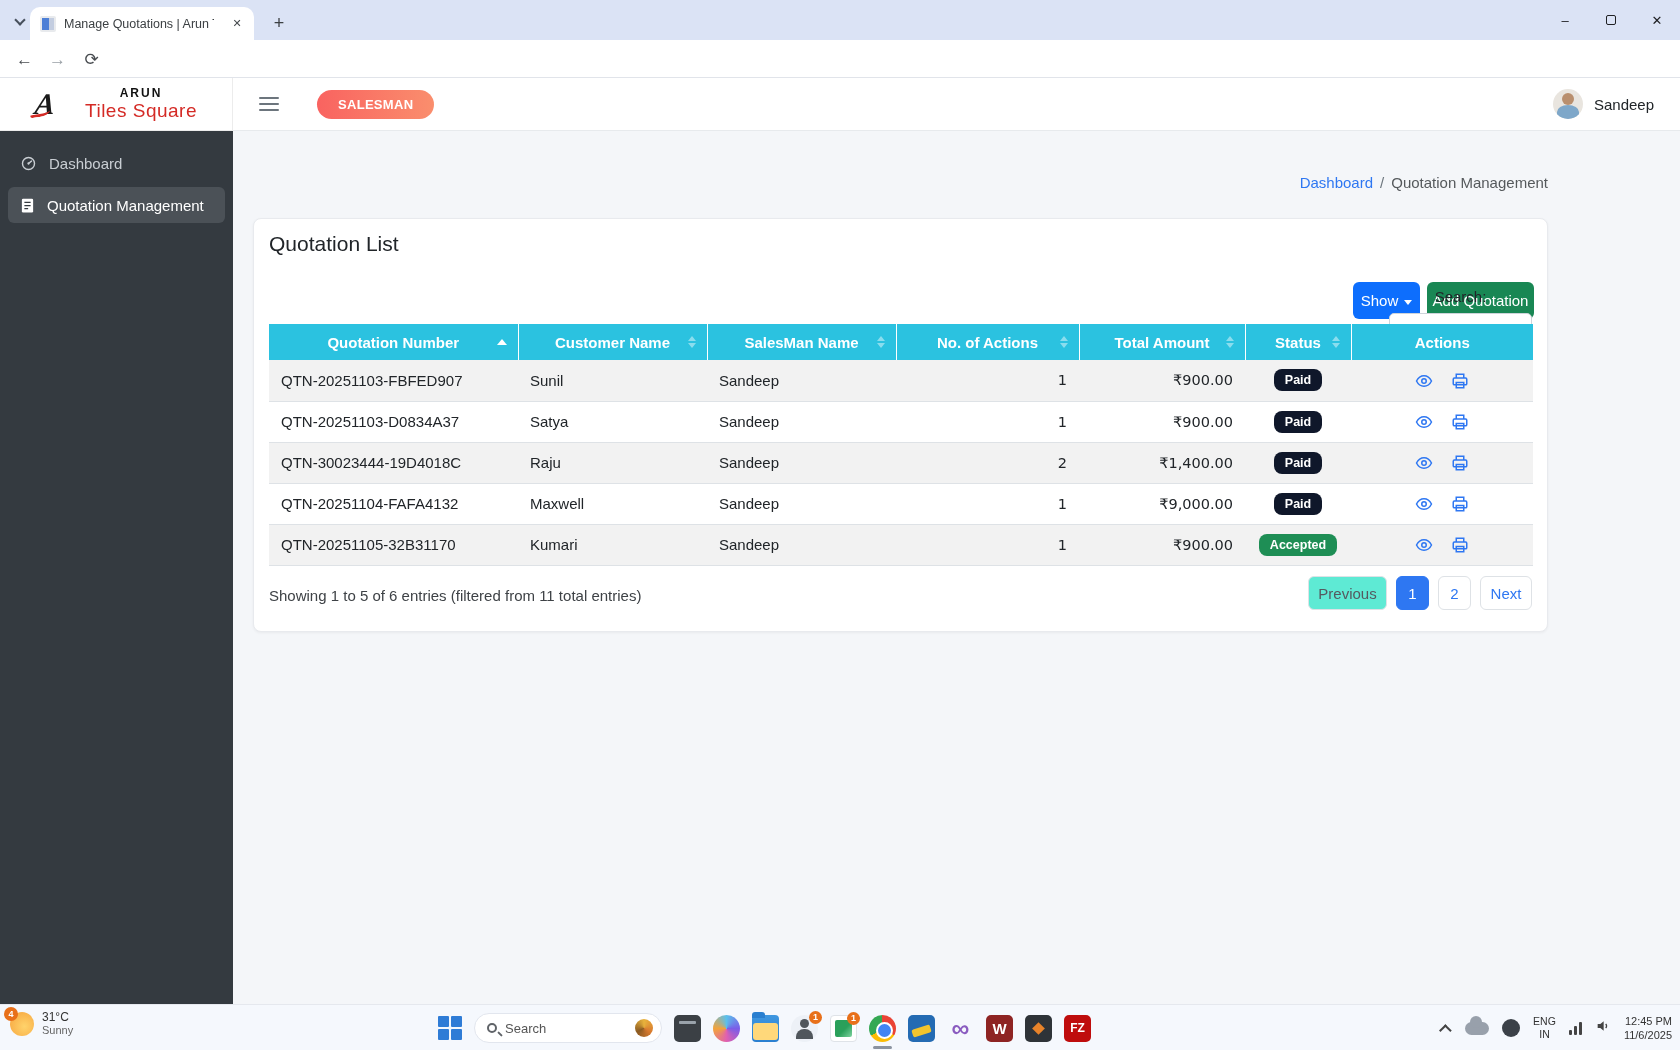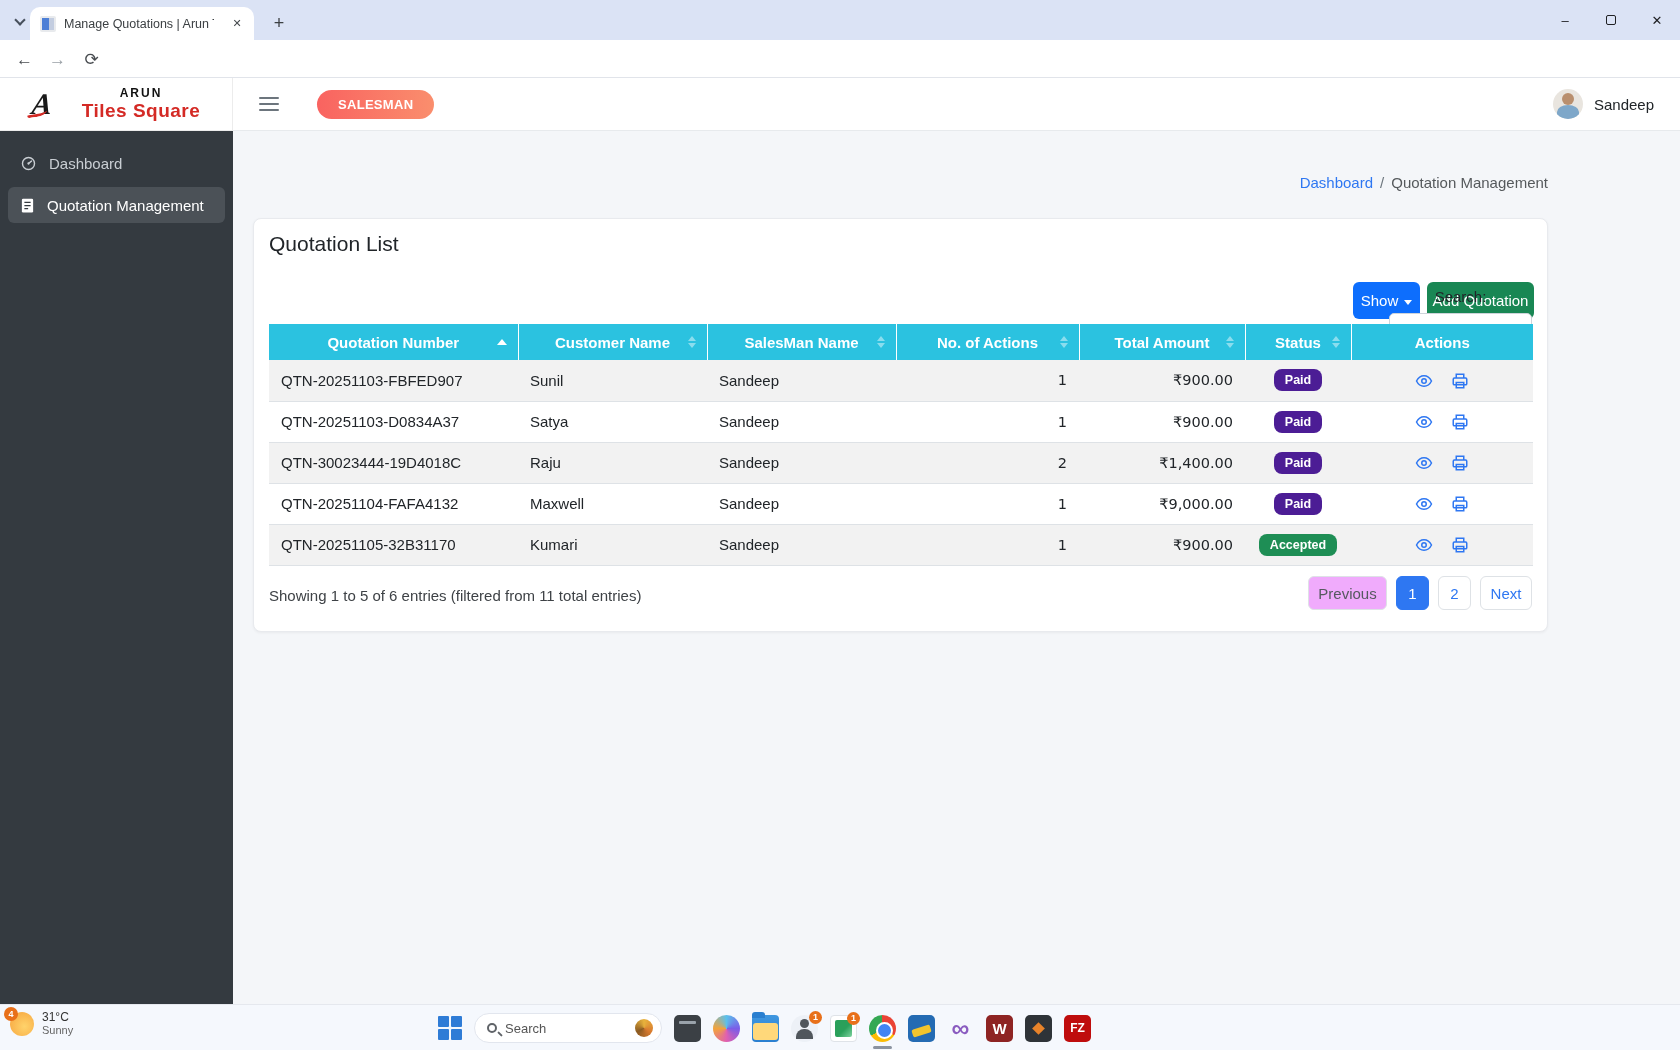--- a/index.html
+++ b/index.html
@@ -35,21 +35,21 @@
 
   
   .app { position:absolute; left:0; top:78px; width:1680px; height:926px; background:#f4f6f9; }
   .sidebar { position:absolute; left:0; top:0; width:233px; height:926px; background:#343a40; }
   .logo-band { height:53px; background:#fff; border-bottom:1px solid #ececec; border-right:1px solid #ececec; display:flex; align-items:center; justify-content:center; }
   .logo-wrap { display:flex; align-items:center; gap:6px; }
   .logo-mark { font-family:"Liberation Serif",serif; font-weight:bold; font-style:italic; font-size:30px; color:#1a1a1a; line-height:1; position:relative; transform:skewX(-6deg); }
   .logo-mark::after { content:""; position:absolute; left:-4px; bottom:2px; width:20px; height:6px; border-bottom:3.5px solid #d42a25; border-radius:0 0 60% 20%; transform:rotate(-8deg); }
   .logo-text { text-align:center;margin-left:24px; }
   .logo-top { font-size:12px; font-weight:bold; letter-spacing:2px; color:#111; line-height:1.1; }
-  .logo-bottom { font-size:19px; font-weight:bold; color:#d42a25; line-height:1.05; letter-spacing:.5px; }
+  .logo-bottom { font-size:19px; font-weight:normal; color:#d42a25; line-height:1.05; letter-spacing:.5px; }
   .side-nav { padding:14px 8px; }
   .side-item { display:flex; align-items:center; gap:12px; height:36px; padding:0 12px; border-radius:6px; color:#c9ced3; font-size:15px; margin-bottom:6px; cursor:pointer; }
   .side-item.active { background:#4b5157; color:#fff; }
   .side-item svg { flex:0 0 auto; }
 
   .main-header { position:absolute; left:233px; top:0; width:1447px; height:53px; background:#fff; border-bottom:1px solid #e7eaed; display:flex; align-items:center;gap:12px; }
   .burger { margin-left:26px; width:20px; height:14px; display:flex; flex-direction:column; justify-content:space-between; cursor:pointer; }
   .burger i { display:block; height:2px; background:#6c757d; border-radius:1px; }
   .role-pill { margin-left:26px; padding:7px 21px; border-radius:17px; background:linear-gradient(90deg,#f96360,#fa8e6d); color:#fff; font-size:13px; font-weight:bold; letter-spacing:.3px; }
   .user-box { margin-left:auto; margin-right:26px; display:flex; align-items:center; gap:11px; cursor:pointer; }
@@ -80,28 +80,28 @@
   .qt th:last-child { border-right:none; }
   .sort-ind { position:absolute; right:11px; top:50%; transform:translateY(-50%); display:flex; flex-direction:column; gap:2px; }
   .tri-up { width:0; height:0; border-left:5px solid transparent; border-right:5px solid transparent; border-bottom:6px solid #fff; }
   .tri-up.dim { border-bottom-color:rgba(255,255,255,.45); border-left-width:4px; border-right-width:4px; border-bottom-width:5px; }
   .tri-dn { width:0; height:0; border-left:4px solid transparent; border-right:4px solid transparent; border-top:5px solid rgba(255,255,255,.45); }
   .qt td { height:41px; font-size:15px; color:#212529; padding:0 12px; border-bottom:1px solid #dee2e6; background:#fff; }
   .qt tr.odd td { background:#f2f2f2; }
   .qt td.num { text-align:right; font-family:"DejaVu Sans","Liberation Sans",sans-serif; font-size:14.5px; }
   .qt td.ctr { text-align:center; }
   .badge { display:inline-block; padding:4px 11px; border-radius:8px; color:#fff; font-size:12.5px; font-weight:bold; }
-  .badge-paid { background:#4c1d95; }
+  .badge-paid { background:#0f172a; }
   .badge-accepted { background:#1e8e55; }
   .act-ic { display:inline-flex; color:#2e77f2; margin:0 7px; vertical-align:middle; cursor:pointer; }
 
   .summary { position:absolute; left:15px; top:368px; font-size:15px; color:#3e4246; }
   .pager { position:absolute; right:15px; top:357px; display:flex; gap:9px; }
   .pg { height:34px; border-radius:6px; display:flex; align-items:center; justify-content:center; font-size:15px; cursor:pointer; border:1px solid #dee2e6; background:#fff; color:#2e77f2; }
-  .pg-prev { width:79px; background:#f0abfc; color:#55595f; }
+  .pg-prev { width:79px; background:#5eead4; color:#55595f; }
   .pg-num { width:33px; }
   .pg-num.active { background:#2e77f2; color:#fff; border-color:#2e77f2; }
   .pg-next { width:52px; }
 
   
   .taskbar { position:absolute; left:0; top:1004px; width:1680px; height:46px; background:#f5f8fd; border-top:1px solid #e5e8ee; }
   .weather { position:absolute; left:10px; top:5px; display:flex; align-items:center; gap:8px; cursor:pointer; }
   .sun { width:24px; height:24px; border-radius:50%; background:radial-gradient(circle at 60% 60%, #ffd36b, #f6a23c); position:relative; }
   .wbadge { position:absolute; left:-6px; top:-5px; width:14px; height:14px; border-radius:50%; background:#e8701a; color:#fff; font-size:9px; font-weight:bold; display:flex; align-items:center; justify-content:center; }
   .wtxt .t1 { font-size:12px; color:#333; line-height:1.2; }
@@ -438,13 +438,35 @@
       </div>
     <div class="tb-ic ic-chrome">
         <span class="active-app"></span>
       </div>
     <div class="tb-ic ic-ssms"></div>
     <div class="tb-ic ic-vs">∞</div>
     <div class="tb-ic ic-w">W</div>
     <div class="tb-ic ic-dark"></div>
     <div class="tb-ic ic-fz">FZ</div>
   </div>
+  <div class="tb-tray">
+    <i class="tray-chev"></i>
+    <div class="cloud"></div>
+    <div class="dotic"></div>
+    <div class="lang">
+      <div>ENG</div>
+      <div>IN</div>
+    </div>
+    <div class="sig">
+        <i></i>
+        <i></i>
+        <i></i>
+      </div>
+    <span class="spk"><svg width="16" height="16" viewBox="0 0 24 24" fill="#444">
+          <path d="M4 9v6h4l5 4V5L8 9H4z"></path>
+          <path d="M16 9a4 4 0 010 6" fill="none" stroke="#444" stroke-width="2"></path>
+        </svg></span>
+    <div class="clock">
+      <div>12:45 PM</div>
+      <div>11/6/2025</div>
+    </div>
+  </div>
 </div>
 
 </body></html>

